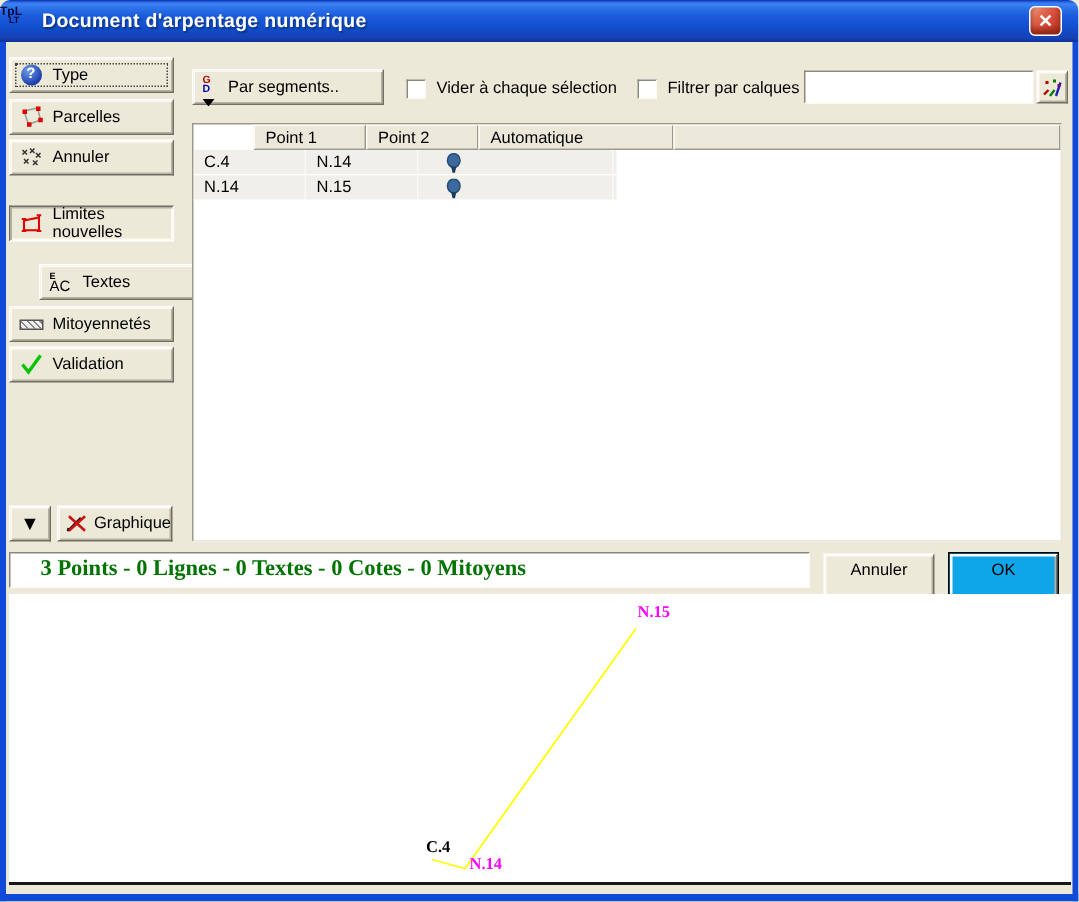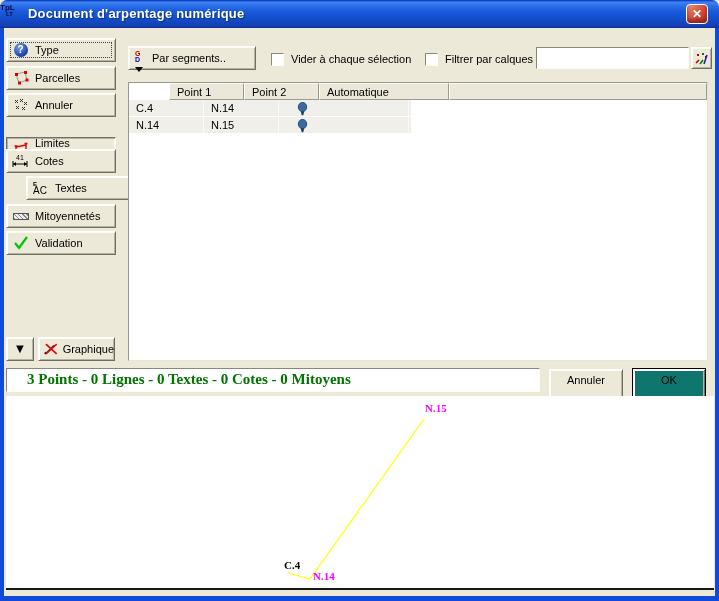--- a/index.html
+++ b/index.html
@@ -78,21 +78,21 @@
   .graph-btn { position:absolute; left:38px; top:337px; width:77px; height:24px; display:flex;
                align-items:center; gap:3px; padding-left:4px; cursor:default; }
 
   
   .status-box { position:absolute; left:6px; top:368px; width:534px; height:24px; }
   .status-text { font-family:"Liberation Serif",serif; font-weight:bold; font-size:15px; color:#007300;
                  line-height:21px; padding-left:20px; white-space:nowrap; }
   .annuler-btn { position:absolute; left:549px; top:369px; width:74px; height:40px; text-align:center;
                  line-height:21px; font-size:11px; cursor:default; }
   .ok-btn { position:absolute; left:632px; top:368px; width:74px; height:34px; text-align:center;
-            line-height:22px; font-size:11px; background:#0f766e; border:1px solid #000;
+            line-height:22px; font-size:11px; background:#0ea5e9; border:1px solid #000;
             box-shadow:inset 1px 1px 0 #fdfbf3, inset -1px -1px 0 #716f64, inset 2px 2px 0 #fff, inset -2px -2px 0 #b5b2a1;
             cursor:default; }
 
   
   .canvas { position:absolute; left:6px; top:396px; width:708px; height:194px; background:#fff;
             border-bottom:2px solid #161616; }
   .canvas svg { position:absolute; left:0; top:0; }
   .pt-label { position:absolute; font-family:"Liberation Serif",serif; font-weight:bold; font-size:11px; line-height:10px; }
   .lbl-magenta { color:#FF00FF; }
   .lbl-black { color:#000; }
@@ -153,30 +153,20 @@
     <span class="icon16">
       <svg width="16" height="16" viewBox="0 0 16 16" stroke="#e00000" stroke-width="1.4" fill="none">
         <path d="M3,5 V13 M1.5,5 h3 M1.5,13 h3"></path>
         <path d="M13,2.5 V13 M11.5,2.5 h3 M11.5,13 h3"></path>
         <path d="M3,6 L13,4 M3,12.5 L13,12.5"></path>
       </svg>
     </span>
     <span>Limites nouvelles</span>
   </div>
 
-  <div class="side-btn raised" style="top:149px;">
-    <span class="icon16">
-      <svg width="17" height="16" viewBox="0 0 17 16">
-        <text x="4" y="7" font-size="7" font-family="Liberation Sans" fill="#000">41</text>
-        <path d="M1,11 H15 M1,8 V14 M15,8 V14" stroke="#000" stroke-width="1" fill="none"></path>
-        <path d="M1,11 l3,-2 v4 z M15,11 l-3,-2 v4 z" fill="#000"></path>
-      </svg>
-    </span>
-    <span>Cotes</span>
-  </div>
 
   <div class="side-btn raised" style="top:176px;margin-left:20px;">
     <span class="icon16">
       <svg width="17" height="16" viewBox="0 0 17 16">
         <text x="1" y="6" font-size="6" font-weight="bold" font-family="Liberation Sans" fill="#000">E</text>
         <text x="1" y="14" font-size="10" font-family="Liberation Sans" fill="#000">AC</text>
       </svg>
     </span>
     <span>Textes</span>
   </div>

